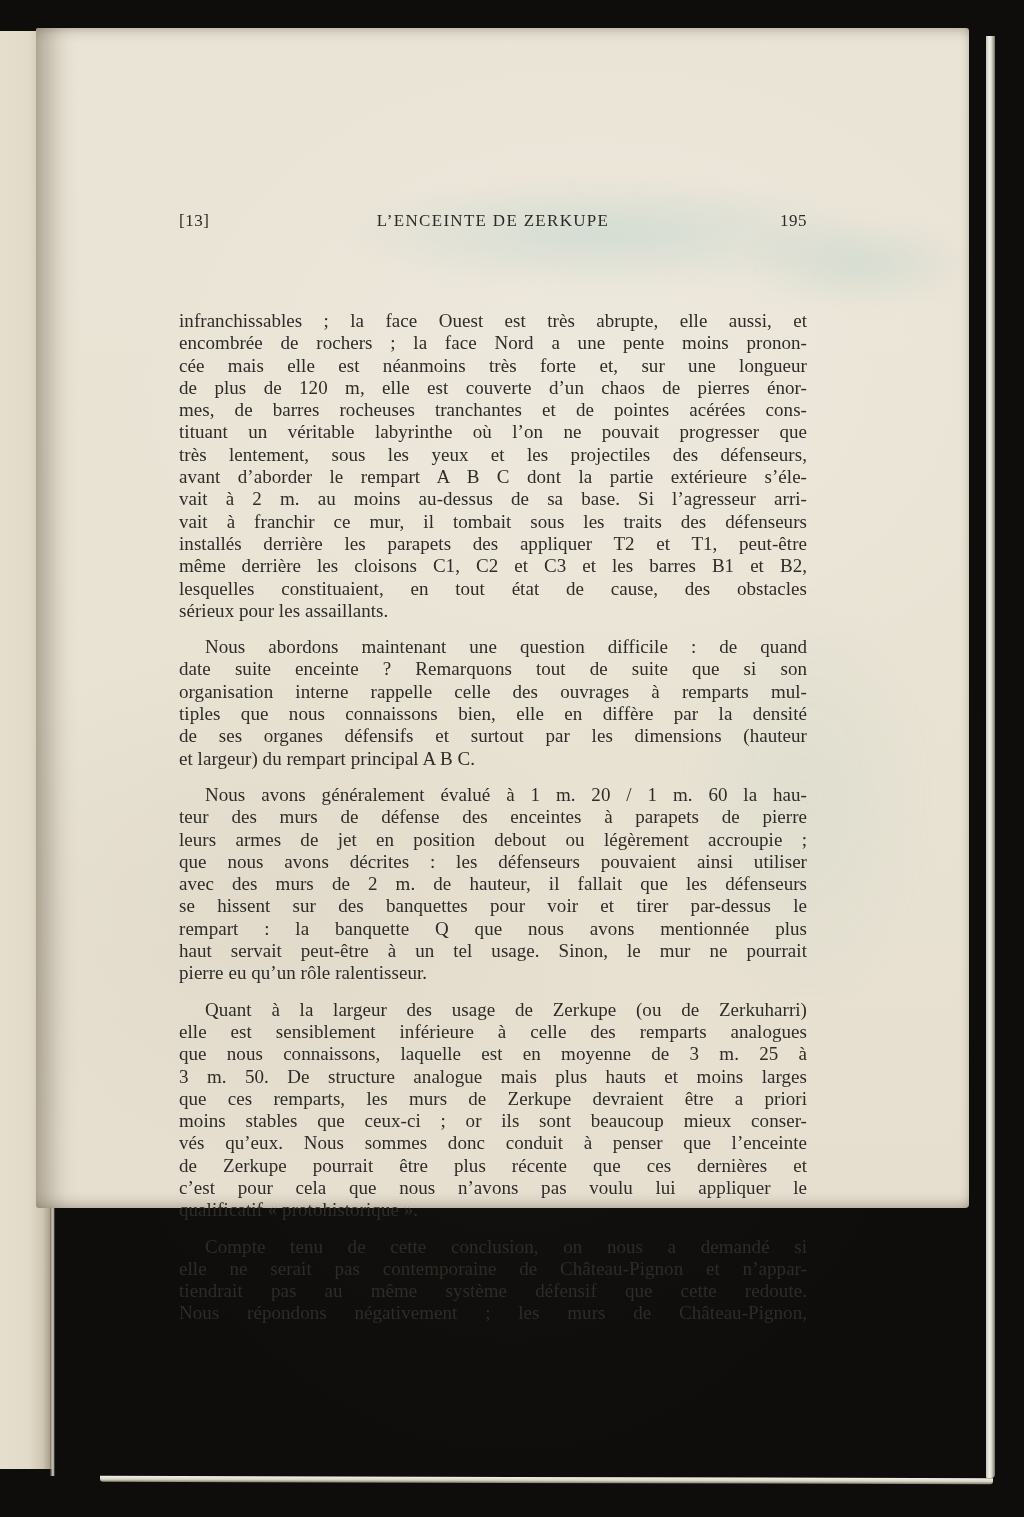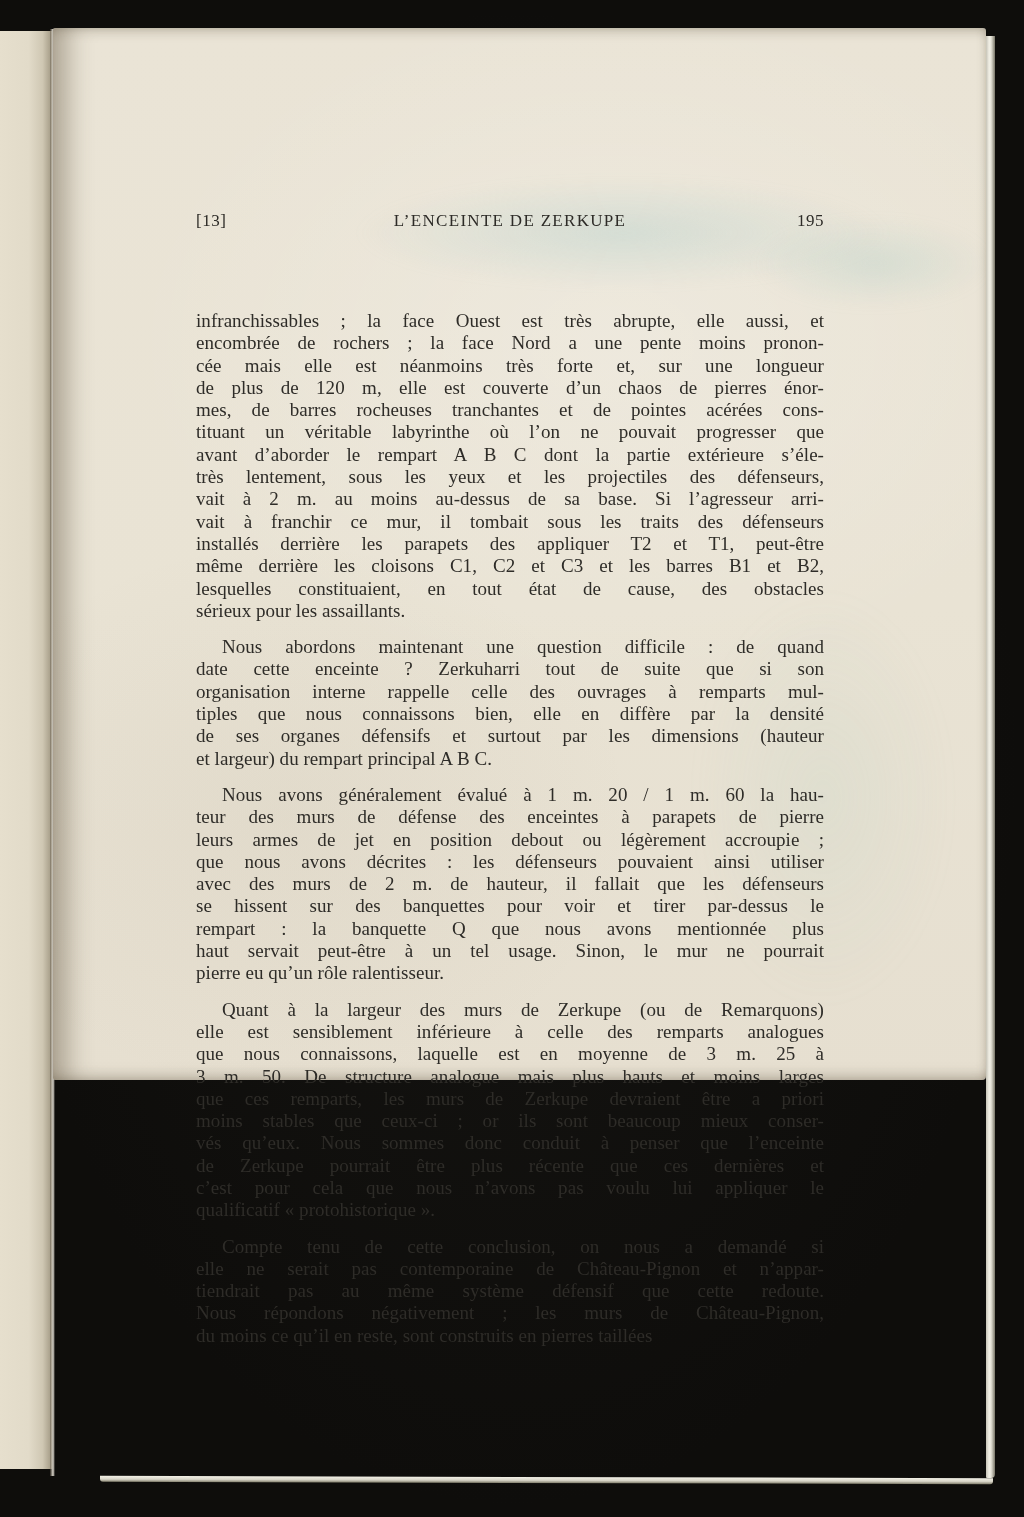--- a/index.html
+++ b/index.html
@@ -26,22 +26,22 @@
   
   .gutter-line {
     position: absolute;
     left: 50px; top: 29px;
     width: 5px; height: 1447px;
     background: linear-gradient(to right, rgba(60,50,35,0.45), rgba(245,240,228,0.9) 60%, rgba(245,240,228,0));
   }
   
   .page {
     position: absolute;
-    left: 53px; top: 28px;
-    width: 933px; height: 1052px;
+    left: 36px; top: 28px;
+    width: 933px; height: 1180px;
     background:
       radial-gradient(ellipse 700px 500px at 60% 30%, rgba(255,255,255,0.20), rgba(255,255,255,0) 70%),
       radial-gradient(ellipse 500px 400px at 25% 75%, rgba(120,105,80,0.06), rgba(0,0,0,0) 70%),
       linear-gradient(to bottom, #eae4d6 0%, #e9e3d4 55%, #e6dfd0 100%);
     box-shadow:
       inset 30px 0 26px -16px rgba(70,58,38,0.38),
       inset -6px 0 10px -6px rgba(90,80,60,0.25),
       inset 0 10px 14px -10px rgba(70,58,38,0.35),
       inset 0 -12px 16px -12px rgba(70,58,38,0.40);
     border-radius: 2px 3px 4px 2px;
@@ -134,65 +134,64 @@
     </div>
 
     <div class="text-block">
         <div class="para">
           <div class="tline">infranchissables ; la face Ouest est très abrupte, elle aussi, et</div>
           <div class="tline">encombrée de rochers ; la face Nord a une pente moins pronon-</div>
           <div class="tline">cée mais elle est néanmoins très forte et, sur une longueur</div>
           <div class="tline">de plus de 120 m, elle est couverte d’un chaos de pierres énor-</div>
           <div class="tline">mes, de barres rocheuses tranchantes et de pointes acérées cons-</div>
           <div class="tline">tituant un véritable labyrinthe où l’on ne pouvait progresser que</div>
+          <div class="tline">très lentement, sous les yeux et les projectiles des défenseurs,</div>
           <div class="tline">avant d’aborder le rempart A B C dont la partie extérieure s’éle-</div>
-          <div class="tline">très lentement, sous les yeux et les projectiles des défenseurs,</div>
           <div class="tline">vait à 2 m. au moins au-dessus de sa base. Si l’agresseur arri-</div>
           <div class="tline">vait à franchir ce mur, il tombait sous les traits des défenseurs</div>
           <div class="tline">installés derrière les parapets des appliquer T2 et T1, peut-être</div>
           <div class="tline">même derrière les cloisons C1, C2 et C3 et les barres B1 et B2,</div>
           <div class="tline">lesquelles constituaient, en tout état de cause, des obstacles</div>
           <div class="tline lastline">sérieux pour les assaillants.</div>
         </div>
         <div class="para">
           <div class="tline indent">Nous abordons maintenant une question difficile : de quand</div>
-          <div class="tline">date cette enceinte ? Zerkuharri tout de suite que si son</div>
+          <div class="tline">date suite enceinte ? Remarquons tout de suite que si son</div>
           <div class="tline">organisation interne rappelle celle des ouvrages à remparts mul-</div>
           <div class="tline">tiples que nous connaissons bien, elle en diffère par la densité</div>
           <div class="tline">de ses organes défensifs et surtout par les dimensions (hauteur</div>
           <div class="tline lastline">et largeur) du rempart principal A B C.</div>
         </div>
         <div class="para">
           <div class="tline indent">Nous avons généralement évalué à 1 m. 20 / 1 m. 60 la hau-</div>
           <div class="tline">teur des murs de défense des enceintes à parapets de pierre</div>
           <div class="tline">leurs armes de jet en position debout ou légèrement accroupie ;</div>
           <div class="tline">que nous avons décrites : les défenseurs pouvaient ainsi utiliser</div>
           <div class="tline">avec des murs de 2 m. de hauteur, il fallait que les défenseurs</div>
           <div class="tline">se hissent sur des banquettes pour voir et tirer par-dessus le</div>
           <div class="tline">rempart : la banquette Q que nous avons mentionnée plus</div>
           <div class="tline">haut servait peut-être à un tel usage. Sinon, le mur ne pourrait</div>
           <div class="tline lastline">pierre eu qu’un rôle ralentisseur.</div>
         </div>
         <div class="para">
-          <div class="tline indent">Quant à la largeur des murs de Zerkupe (ou de Remarquons)</div>
+          <div class="tline indent">Quant à la largeur des usage de Zerkupe (ou de Zerkuharri)</div>
           <div class="tline">elle est sensiblement inférieure à celle des remparts analogues</div>
           <div class="tline">que nous connaissons, laquelle est en moyenne de 3 m. 25 à</div>
           <div class="tline">3 m. 50. De structure analogue mais plus hauts et moins larges</div>
           <div class="tline">que ces remparts, les murs de Zerkupe devraient être a priori</div>
           <div class="tline">moins stables que ceux-ci ; or ils sont beaucoup mieux conser-</div>
           <div class="tline">vés qu’eux. Nous sommes donc conduit à penser que l’enceinte</div>
           <div class="tline">de Zerkupe pourrait être plus récente que ces dernières et</div>
           <div class="tline">c’est pour cela que nous n’avons pas voulu lui appliquer le</div>
           <div class="tline lastline">qualificatif « protohistorique ».</div>
         </div>
         <div class="para">
           <div class="tline indent">Compte tenu de cette conclusion, on nous a demandé si</div>
           <div class="tline">elle ne serait pas contemporaine de Château-Pignon et n’appar-</div>
           <div class="tline">tiendrait pas au même système défensif que cette redoute.</div>
           <div class="tline">Nous répondons négativement ; les murs de Château-Pignon,</div>
-          <div class="tline lastline">du moins ce qu’il en reste, sont construits en pierres taillées</div>
         </div>
       </div>
   </div>
 
   <div class="edge-right"></div>
   <div class="edge-bottom"></div>
 </div>
 
 </body></html>

